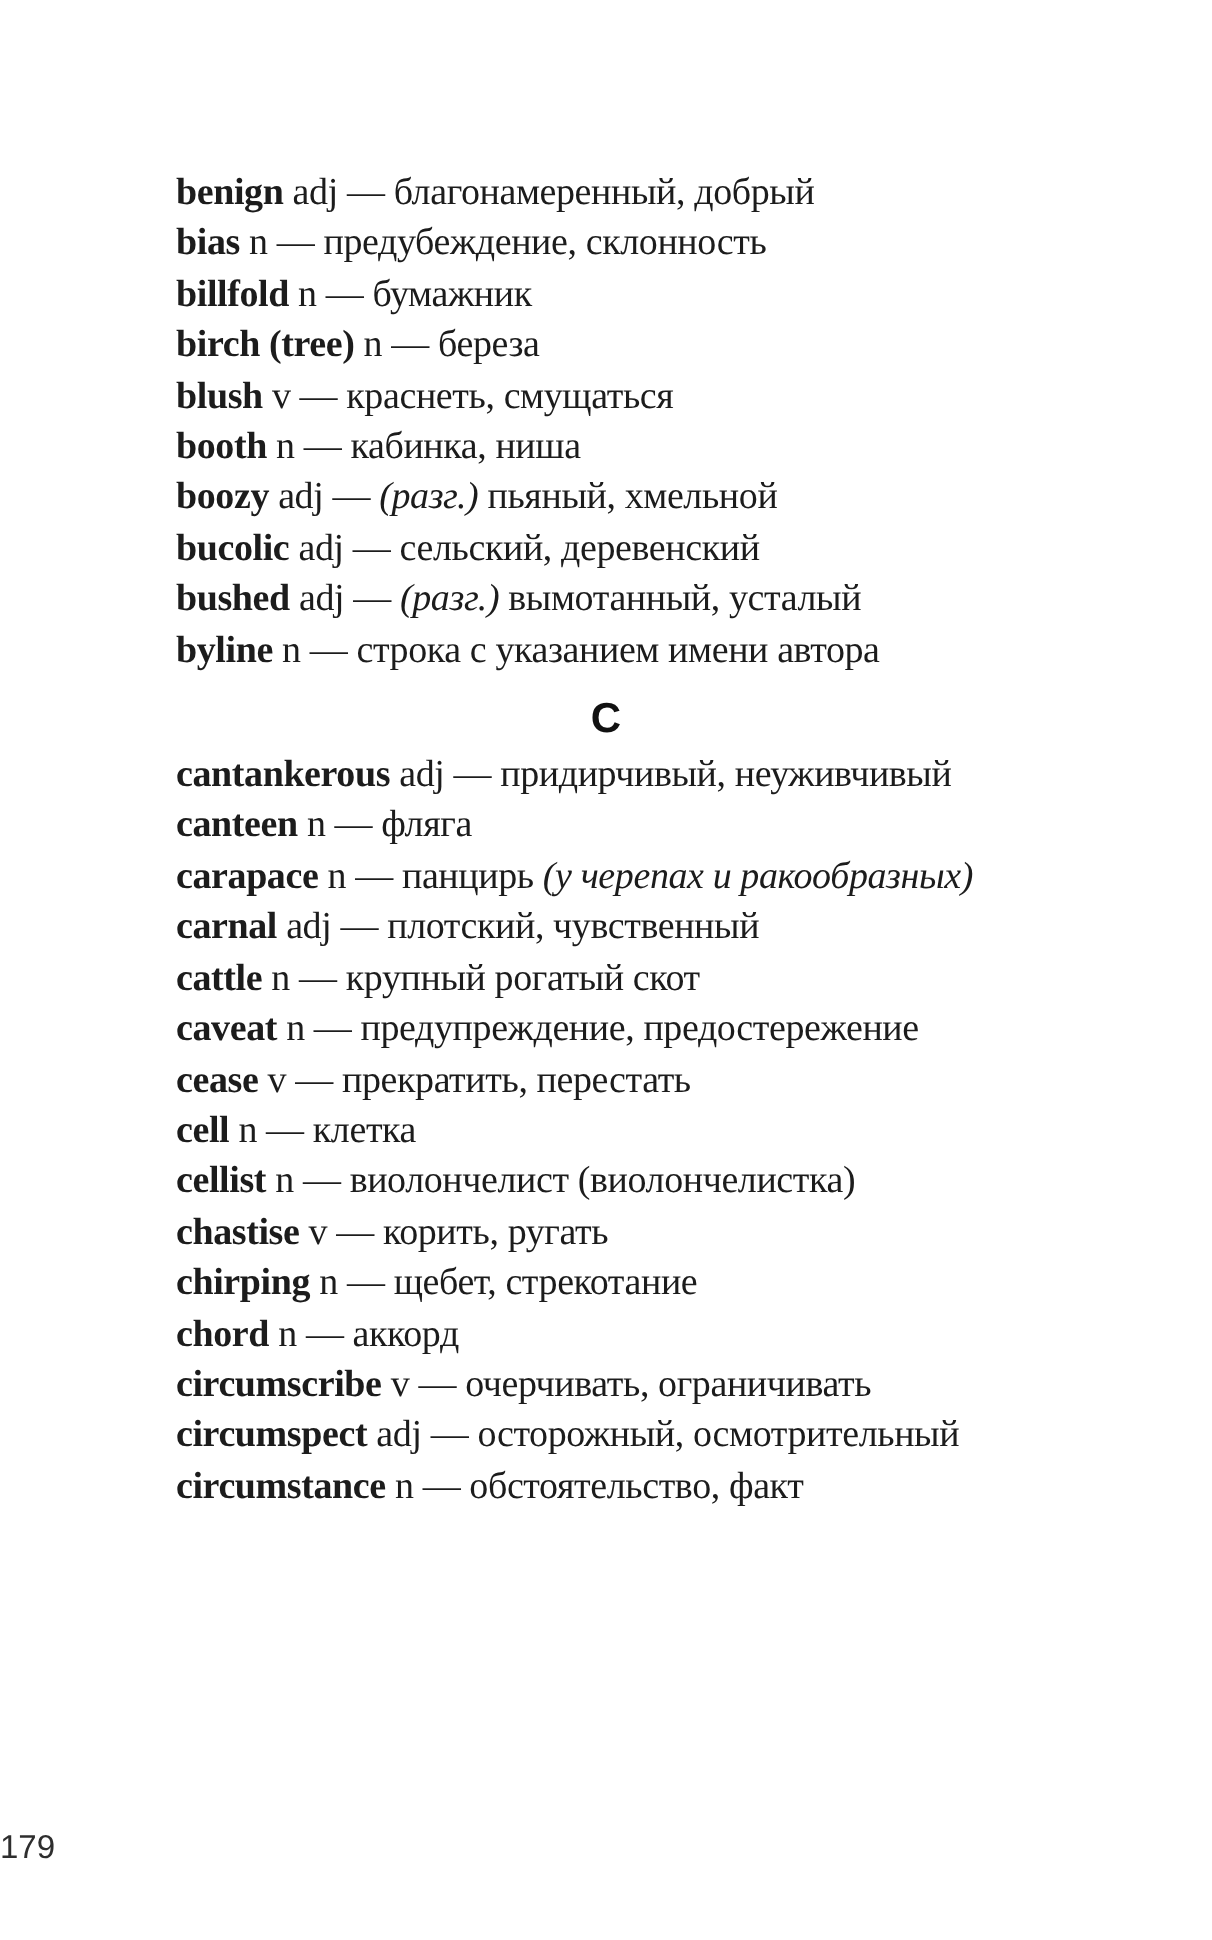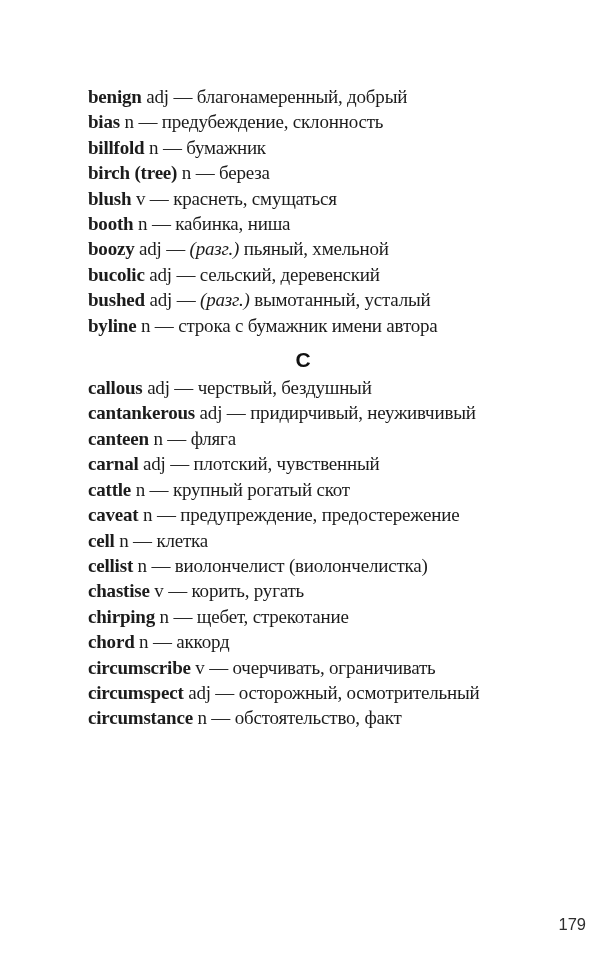--- a/index.html
+++ b/index.html
@@ -34,48 +34,49 @@
     font-size: 21px;
     line-height: 26px;
     margin: 9px 0 2px 0;
     color: #111111;
   }
   .page-footer {
     position: absolute;
     top: 915px;
     left: 0;
     width: 586px;
-    text-align: right;
+    text-align: left;
     font-family: "Liberation Sans", sans-serif;
     font-size: 16.5px;
     color: #2e2e2e;
   }
 </style>
 </head>
 <body>
 
 <div class="page">
   <main class="content" id="content">
       <div class="entry"><span class="word">benign</span> <span class="pos">adj</span><span class="dash"> — </span><span class="translation"><span>благонамеренный, добрый</span></span></div>
       <div class="entry"><span class="word">bias</span> <span class="pos">n</span><span class="dash"> — </span><span class="translation"><span>предубеждение, склонность</span></span></div>
       <div class="entry"><span class="word">billfold</span> <span class="pos">n</span><span class="dash"> — </span><span class="translation"><span>бумажник</span></span></div>
       <div class="entry"><span class="word">birch (tree)</span> <span class="pos">n</span><span class="dash"> — </span><span class="translation"><span>береза</span></span></div>
       <div class="entry"><span class="word">blush</span> <span class="pos">v</span><span class="dash"> — </span><span class="translation"><span>краснеть, смущаться</span></span></div>
       <div class="entry"><span class="word">booth</span> <span class="pos">n</span><span class="dash"> — </span><span class="translation"><span>кабинка, ниша</span></span></div>
       <div class="entry"><span class="word">boozy</span> <span class="pos">adj</span><span class="dash"> — </span><span class="translation"><i>(разг.)</i><span> пьяный, хмельной</span></span></div>
       <div class="entry"><span class="word">bucolic</span> <span class="pos">adj</span><span class="dash"> — </span><span class="translation"><span>сельский, деревенский</span></span></div>
       <div class="entry"><span class="word">bushed</span> <span class="pos">adj</span><span class="dash"> — </span><span class="translation"><i>(разг.)</i><span> вымотанный, усталый</span></span></div>
-      <div class="entry"><span class="word">byline</span> <span class="pos">n</span><span class="dash"> — </span><span class="translation"><span>строка с бумажник имени автора</span></span></div>
+      <div class="entry"><span class="word">byline</span> <span class="pos">n</span><span class="dash"> — </span><span class="translation"><span>строка с указанием имени автора</span></span></div>
       <div class="section-header">C</div>
-      <div class="entry"><span class="word">callous</span> <span class="pos">adj</span><span class="dash"> — </span><span class="translation"><span>черствый, бездушный</span></span></div>
       <div class="entry"><span class="word">cantankerous</span> <span class="pos">adj</span><span class="dash"> — </span><span class="translation"><span>придирчивый, неуживчивый</span></span></div>
       <div class="entry"><span class="word">canteen</span> <span class="pos">n</span><span class="dash"> — </span><span class="translation"><span>фляга</span></span></div>
+      <div class="entry"><span class="word">carapace</span> <span class="pos">n</span><span class="dash"> — </span><span class="translation"><span>панцирь </span><i>(у черепах и ракообразных)</i></span></div>
       <div class="entry"><span class="word">carnal</span> <span class="pos">adj</span><span class="dash"> — </span><span class="translation"><span>плотский, чувственный</span></span></div>
       <div class="entry"><span class="word">cattle</span> <span class="pos">n</span><span class="dash"> — </span><span class="translation"><span>крупный рогатый скот</span></span></div>
       <div class="entry"><span class="word">caveat</span> <span class="pos">n</span><span class="dash"> — </span><span class="translation"><span>предупреждение, предостережение</span></span></div>
+      <div class="entry"><span class="word">cease</span> <span class="pos">v</span><span class="dash"> — </span><span class="translation"><span>прекратить, перестать</span></span></div>
       <div class="entry"><span class="word">cell</span> <span class="pos">n</span><span class="dash"> — </span><span class="translation"><span>клетка</span></span></div>
       <div class="entry"><span class="word">cellist</span> <span class="pos">n</span><span class="dash"> — </span><span class="translation"><span>виолончелист (виолончелистка)</span></span></div>
       <div class="entry"><span class="word">chastise</span> <span class="pos">v</span><span class="dash"> — </span><span class="translation"><span>корить, ругать</span></span></div>
       <div class="entry"><span class="word">chirping</span> <span class="pos">n</span><span class="dash"> — </span><span class="translation"><span>щебет, стрекотание</span></span></div>
       <div class="entry"><span class="word">chord</span> <span class="pos">n</span><span class="dash"> — </span><span class="translation"><span>аккорд</span></span></div>
       <div class="entry"><span class="word">circumscribe</span> <span class="pos">v</span><span class="dash"> — </span><span class="translation"><span>очерчивать, ограничивать</span></span></div>
       <div class="entry"><span class="word">circumspect</span> <span class="pos">adj</span><span class="dash"> — </span><span class="translation"><span>осторожный, осмотрительный</span></span></div>
       <div class="entry"><span class="word">circumstance</span> <span class="pos">n</span><span class="dash"> — </span><span class="translation"><span>обстоятельство, факт</span></span></div>
     </main>
   <footer class="page-footer">

